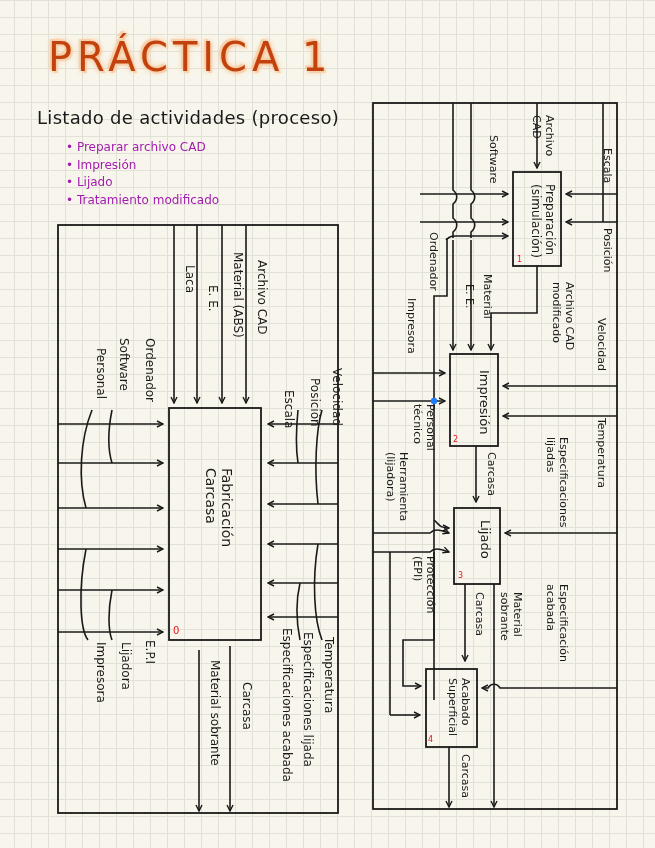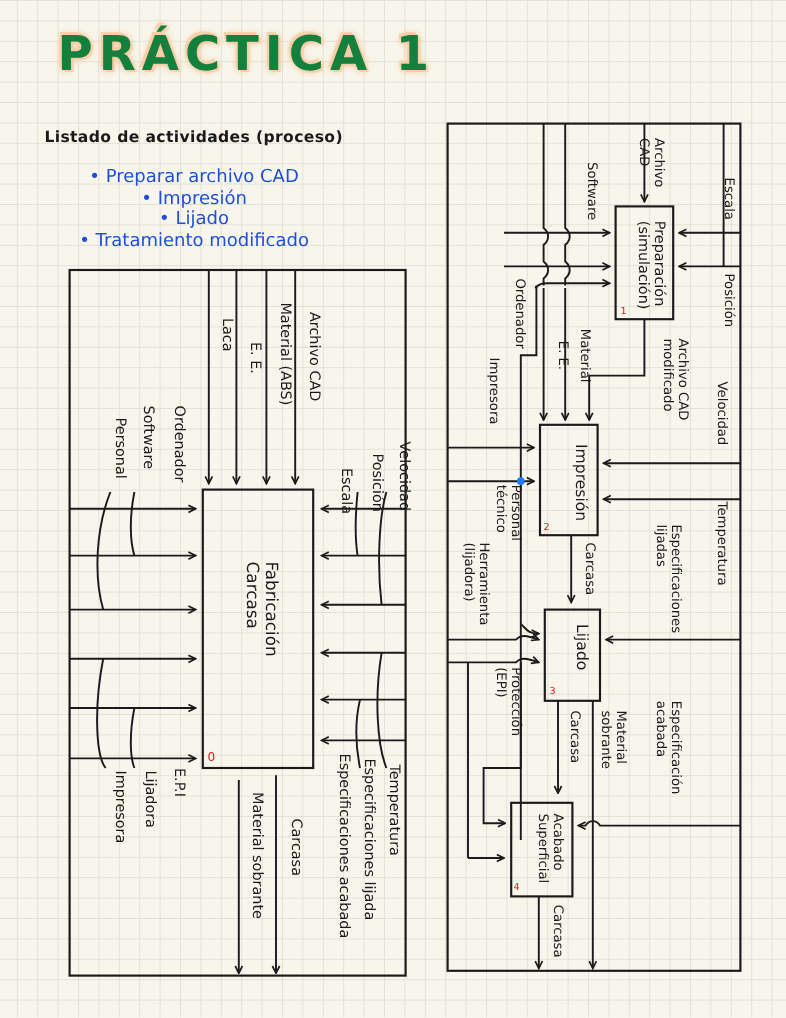--- a/index.html
+++ b/index.html
@@ -8,34 +8,34 @@
     background-color: #f8f6ec;
     background-image:
       linear-gradient(#e2e1d8 1px, transparent 1px),
       linear-gradient(90deg, #e2e1d8 1px, transparent 1px);
     background-size: 17px 17px;
     background-position: -3px 0px;
     position: relative;
     font-family: "DejaVu Sans", sans-serif;
   }
   .title {
-    position: absolute; left: 48px; top: 22px;
+    position: absolute; left: 48px; top: 34px;
     font-family: "DejaVu Sans", sans-serif;
-    font-weight: bold; font-size: 40px; letter-spacing: 5px;
-    color: #15803d;
+    font-weight: normal; font-size: 40px; letter-spacing: 5px;
+    color: #c2410c;
     text-shadow: 0 0 4px #f6c9a0, 0 0 7px #f6c9a0, 2px 2px 0 #f8d6b6, -2px -2px 0 #f8d6b6;
   }
   .list-heading {
     position: absolute; left: 37px; top: 107px;
-    font-size: 13px; color: #1a1a1a; letter-spacing: 0.3px; font-weight: bold;
+    font-size: 18px; color: #1a1a1a; letter-spacing: 0.3px;
   }
   .bullets {
     position: absolute; left: 66px; top: 139px;
     margin: 0; padding: 0; list-style: none;
-    font-size: 15px; color: #1d4ed8; line-height: 17.5px; text-align: center;
+    font-size: 12px; color: #a21caf; line-height: 17.5px;
   }
   .bullets li::before { content: "• "; }
   svg.diagram { position: absolute; left: 0; top: 0; }
   svg text { font-family: "DejaVu Sans", sans-serif; fill: #1a1a1a; }
 </style>
 </head>
 <body>
 
 <div class="title">PRÁCTICA 1</div>
 <div class="list-heading">Listado de actividades (proceso)</div>

